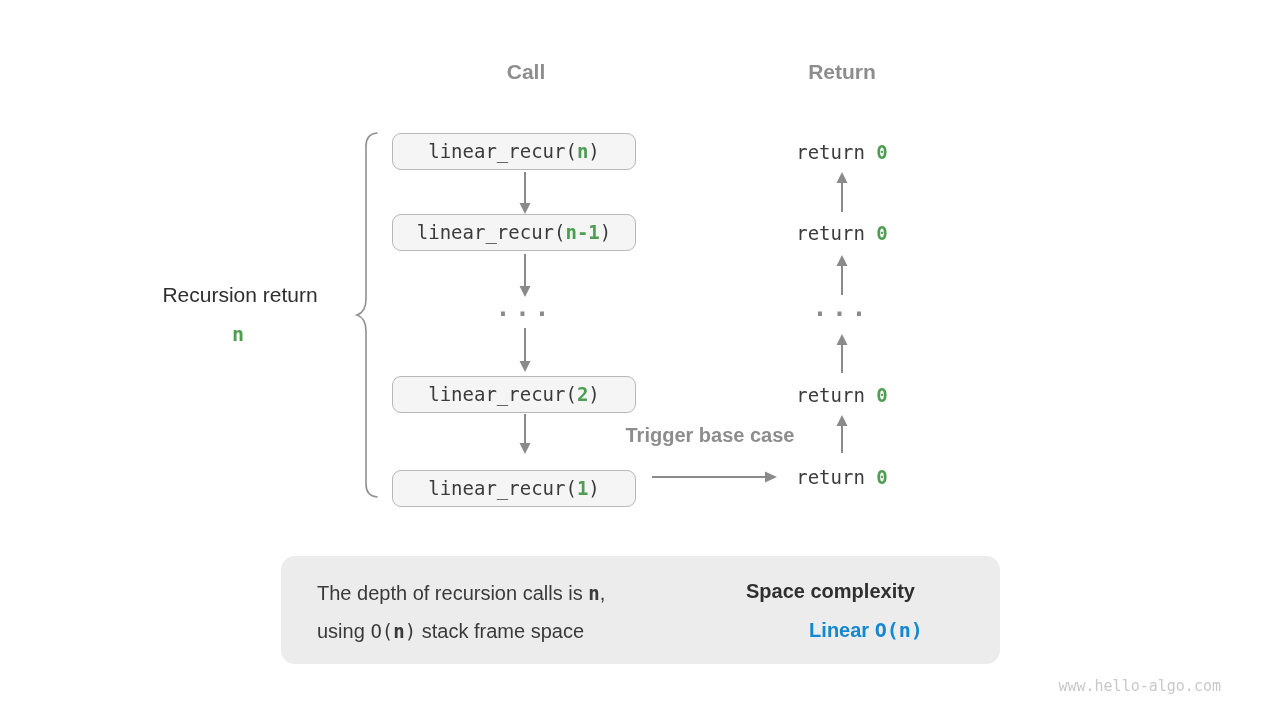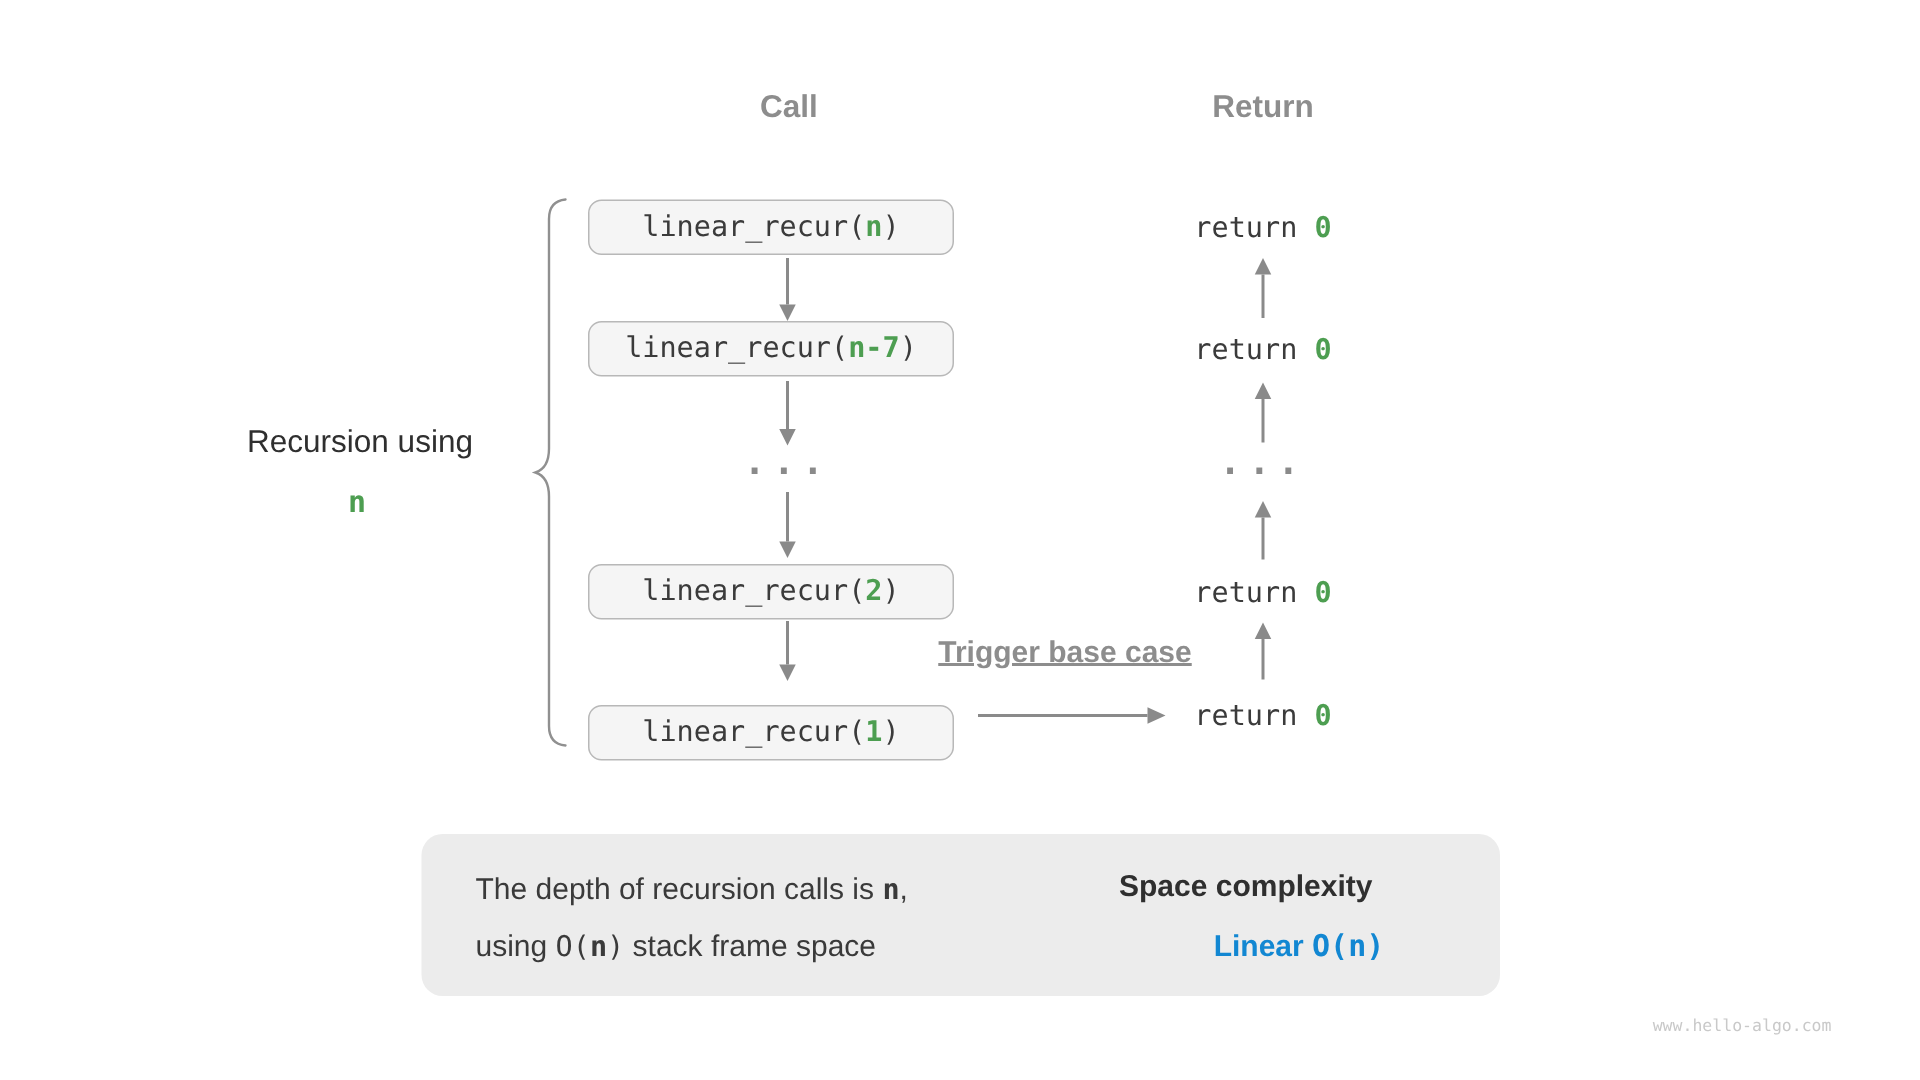--- a/index.html
+++ b/index.html
@@ -72,21 +72,20 @@
     color: #4d9e51;
     font-family: "DejaVu Sans Mono", "Liberation Mono", monospace;
   }
   .trigger-label {
     left: 600px; top: 424px;
     width: 220px;
     text-align: center;
     font-size: 20px;
     font-weight: bold;
     color: #8d8d8d;
-    text-decoration: underline;
   }
   #svg-overlay { position: absolute; left: 0; top: 0; pointer-events: none; }
   .arrow-line { stroke: #8a8a8a; stroke-width: 2; }
   .arrow-head { fill: #8a8a8a; }
   .brace { stroke: #909090; stroke-width: 1.6; fill: none; stroke-linecap: round; }
   .summary-box {
     left: 281px; top: 556px;
     width: 719px; height: 108px;
     background: #ececec;
     border-radius: 14px;
@@ -121,53 +120,53 @@
     white-space: nowrap;
   }
   .result-value .summary-code {
     color: #1287d2;
     font-weight: bold;
     font-size: 20px;
   }
   .watermark {
     right: 43px; top: 677px;
     font-family: "DejaVu Sans Mono", "Liberation Mono", monospace;
-    font-size: 11px;
+    font-size: 15px;
     color: #c9c9c9;
   }
 </style>
 </head>
 <body>
 
 <div id="stage">
 
   <div class="abs col-header" style="left:446px; top:60px;">Call</div>
   <div class="abs col-header" style="left:762px; top:60px;">Return</div>
 
   <div class="abs call-box code" style="top:133px;"><span>linear_recur(</span><span class="arg">n</span><span>)</span></div>
 
-  <div class="abs call-box code" style="top:214px;"><span>linear_recur(</span><span class="arg">n-7</span><span>)</span></div>
+  <div class="abs call-box code" style="top:214px;"><span>linear_recur(</span><span class="arg">n-1</span><span>)</span></div>
 
   <div class="abs ellipsis" style="left:465px; top:300px;">...</div>
 
   <div class="abs call-box code" style="top:376px;"><span>linear_recur(</span><span class="arg">2</span><span>)</span></div>
 
   <div class="abs call-box code" style="top:458px;margin-top:12px;"><span>linear_recur(</span><span class="arg">1</span><span>)</span></div>
 
   <div class="abs return-row code" style="top:139px;"><span>return </span><span class="arg">0</span></div>
 
   <div class="abs return-row code" style="top:220px;"><span>return </span><span class="arg">0</span></div>
 
   <div class="abs ellipsis" style="left:782px; top:300px;">...</div>
 
   <div class="abs return-row code" style="top:382px;"><span>return </span><span class="arg">0</span></div>
 
   <div class="abs return-row code" style="top:464px;"><span>return </span><span class="arg">0</span></div>
 
-  <div class="abs depth-title">Recursion using</div>
+  <div class="abs depth-title">Recursion return</div>
   <div class="abs depth-value">n</div>
 
   <div class="abs trigger-label">Trigger base case</div>
 
   <svg id="svg-overlay" width="1280" height="720">
 
     <path class="brace" d="M 377 133 Q 366 134 366 146 L 366 299 Q 366 312 357 315 Q 366 318 366 331 L 366 484 Q 366 496 377 497"></path>
 
     <g>
       <line class="arrow-line" x1="525" y1="172" x2="525" y2="203"></line>

